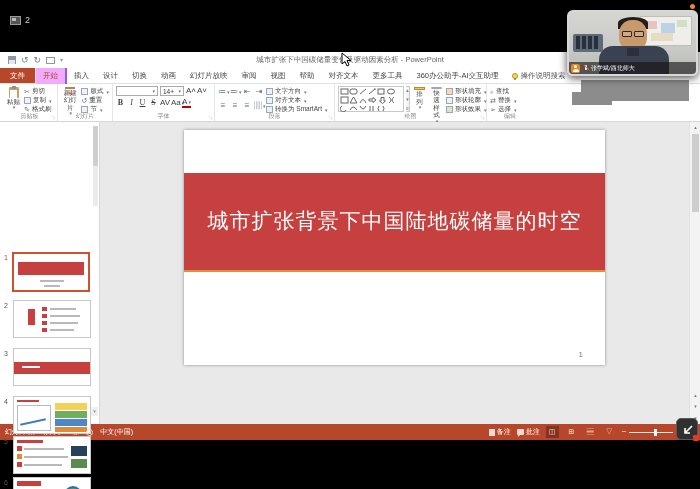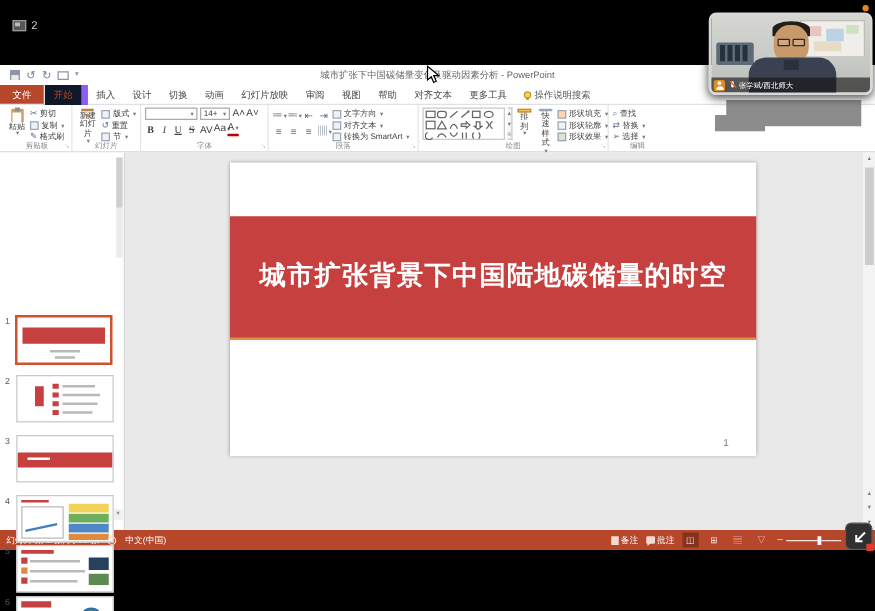--- a/index.html
+++ b/index.html
@@ -24,22 +24,22 @@
   .qat span { font-size:9px; line-height:9px; color:#6f7f9a; }
   .ico-save { width:8px; height:8px; background:#8b97a8; position:relative; }
   .ico-save::after { content:""; position:absolute; left:1px; bottom:0; width:6px; height:4px; background:#e8e8e8; }
   .ico-monitor { width:9px; height:7px; border:1px solid #8b97a8; position:relative; }
   .qat .dd-mini { color:#9a9a9a; font-size:6px; }
   .win-title { position:absolute; left:0; right:0; text-align:center; font-size:7.5px; color:#666; }
 
   .tabsrow { height:16px; display:flex; align-items:stretch; background:#fff; border-bottom:1px solid #e1e1e1; }
   .tab { font-size:7.5px; color:#444; padding:0 7px; display:flex; align-items:center; white-space:nowrap; }
   .tab.file { background:#B7472A; color:#fff; padding:0 10px; }
-  .tab.active { color:#B7472A; border-left:1px solid #e1e1e1; border-right:5px solid #8b5cf6;
-                background:#0f172a; margin-bottom:-1px; }
+  .tab.active { color:#B7472A; border-left:1px solid #e1e1e1; border-right:2px solid #8b5cf6;
+                background:#f0abfc; margin-bottom:-1px; }
   .tab-search { margin-left:6px; display:flex; align-items:center; gap:3px; font-size:7.5px; color:#555; }
   .bulb { width:6px; height:6px; border-radius:50%; background:#ffd34d; border:1px solid #b9952a; position:relative; }
   .bulb::after { content:""; position:absolute; left:1px; bottom:-2px; width:2px; height:2px; background:#b9952a; }
 
   
   .ribbon { height:38px; display:flex; background:#fff; border-bottom:1px solid #d6d6d6; padding-left:2px; }
   .rgroup { position:relative; border-right:1px solid #e6e6e6; padding:2px 3px 9px 3px; display:flex; gap:2px; }
   .glabel { position:absolute; bottom:0; left:0; right:0; text-align:center; font-size:6px; color:#8a8a8a; }
   .launcher { position:absolute; bottom:1px; right:1px; font-size:5px; color:#9a9a9a; }
   .bigbtn { display:flex; flex-direction:column; align-items:center; justify-content:space-between;
@@ -87,21 +87,21 @@
   .tscroll .th { position:absolute; top:0; left:0; width:5px; height:40px; background:#cfcfcf; }
   .tscroll-btn { position:absolute; right:1px; bottom:8px; width:7px; height:9px; background:#f0f0f0;
                  font-size:5px; color:#888; text-align:center; line-height:9px; }
 
   .editor { flex:1; position:relative; background:#e9e9e9; min-width:0; }
   .slide { position:absolute; left:84px; top:8px; width:421px; height:235px; background:#fff;
            box-shadow:0 0 3px rgba(0,0,0,.4); }
   .banner { position:absolute; left:0; right:0; top:43px; height:99px; background:#c5403f;
             border-bottom:2px solid #e0913f; display:flex; flex-direction:column; align-items:center;
             justify-content:center; }
-  .banner div { color:#fff; font-size:21px; font-weight:bold; line-height:1.35; letter-spacing:1px; white-space:nowrap; }
+  .banner div { color:#fff; font-size:21px; font-weight:normal; line-height:1.35; letter-spacing:1px; white-space:nowrap; }
   .presenter { position:absolute; left:0; right:0; top:168px; text-align:center; font-size:13px;
                font-weight:bold; color:#1a1a1a; letter-spacing:1px; }
   .slidedate { position:absolute; left:0; right:0; top:194px; text-align:center; font-size:9px;
                font-weight:bold; color:#222; font-family:"Liberation Serif", serif; }
   .pageno { position:absolute; right:22px; bottom:6px; font-size:8px; color:#777; }
 
   .vscroll { position:absolute; right:0; top:0; bottom:0; width:11px; background:#f3f3f3;
              border-left:1px solid #e2e2e2; }
   .vs-btn { position:absolute; left:1px; width:9px; height:9px; font-size:5px; color:#777;
             text-align:center; line-height:9px; }
@@ -207,20 +207,21 @@
       <div class="tab">插入</div>
       <div class="tab">设计</div>
       <div class="tab">切换</div>
       <div class="tab">动画</div>
       <div class="tab">幻灯片放映</div>
       <div class="tab">审阅</div>
       <div class="tab">视图</div>
       <div class="tab">帮助</div>
       <div class="tab">对齐文本</div>
       <div class="tab">更多工具</div>
+      <div class="tab">360办公助手-AI交互助理</div>
       <div class="tab-search">
         <span class="bulb"></span>
         <span>操作说明搜索</span>
       </div>
     </div>
 
     <div class="ribbon">
 
       <div class="rgroup" style="width:56px;">
         <div class="bigbtn dd">

